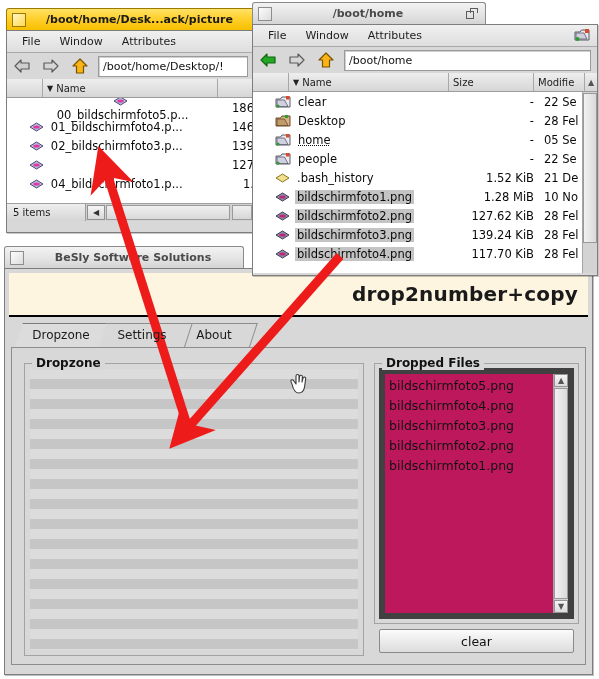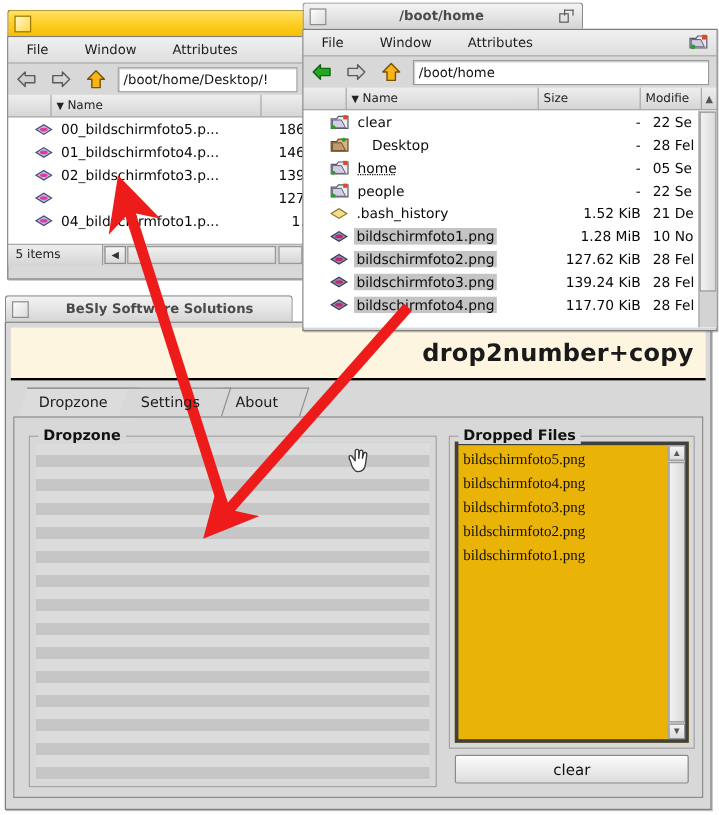--- a/index.html
+++ b/index.html
@@ -68,21 +68,21 @@
   .wbody {
     background: #d8d8d8;
     border: 1px solid #7d7d7d;
     box-sizing: border-box;
     box-shadow: 1px 1px 0 rgba(0,0,0,0.22);
   }
 
   .menubar {
     height: 21px;
     display: flex; align-items: center;
-    gap: 12px;
+    gap: 1px;
     background: linear-gradient(180deg,#f0f0f0,#dedede);
     border-bottom: 1px solid #aaa;
     padding-left: 6px;
     position: relative;
   }
   .menuitem {
     font-size: 11px; color: #1d1d1d;
     padding: 2px 9px;
   }
   .menuicon { position: absolute; right: 6px; top: 2px; }
@@ -229,25 +229,24 @@
     background:#dcdcdc;
     background-image: repeating-linear-gradient(
       180deg,
       #dcdcdc 0px, #dcdcdc 10px,
       #c6c6c6 10px, #c6c6c6 20px
     );
   }
 
   .listbox {
     position:absolute; left:4px; right:4px; top:4px; bottom:4px;
-    background:#eab308;
-    border:3px solid #404040;
+    background:#be185d;
+    border:6px solid #404040;
     box-sizing:border-box;
     overflow:hidden;
-    font-family:Liberation Serif, serif;
   }
   .listrow { font-size:12.5px; color:#111; height:20px; line-height:20px; padding-left:4px; white-space:nowrap;}
 
   .clearbtn {
     position:absolute;
     height:24px;
     border:1px solid #8a8a8a;
     border-radius:2px;
     background:linear-gradient(180deg,#fbfbfb 0%, #ededed 45%, #dcdcdc 100%);
     display:flex; align-items:center; justify-content:center;
@@ -342,20 +341,21 @@
 
       </div>
     </div>
   </div>
 
   <div class="win" id="picwin" style="left:6px; top:8px; width:249px; height:225px;">
 
     <div class="tabbar" style="width:249px;">
       <div class="wtab active" style="width:249px;">
         <span class="tabsquare"></span>
+        <span style="flex:1 1 auto; text-align:center;">/boot/home/Desk...ack/picture</span>
       </div>
     </div>
 
     <div class="wbody" style="width:249px; height:203px; position:relative;">
 
       <div class="menubar">
         <div class="menuitem">File</div>
         <div class="menuitem">Window</div>
         <div class="menuitem">Attributes</div>
       </div>
@@ -385,21 +385,21 @@
           <span class="sortcaret">▼</span>
           <span>Name</span>
         </div>
         <div class="colcell" style="flex:1 1 auto;"></div>
       </div>
 
       <div class="filelist" style="height:105px;">
 
         <div class="frow">
           <span style="width:22px;"></span>
-          <span class="fname" style="width:189px;">
+          <span class="fname" style="width:189px;flex-direction:column;">
             <span style="margin-right:5px;display:inline-flex;">
               <svg width="15" height="14" viewBox="0 0 15 14">
                 <path d="M1 7 L7.5 3 L14 7 L7.5 11 Z" fill="#b9b9e8" stroke="#4a4a70" stroke-width="1"></path>
                 <ellipse cx="7.5" cy="7" rx="3.2" ry="1.5" fill="#e0399a"></ellipse>
               </svg>
             </span>
             <span class="lbl">00_bildschirmfoto5.p...</span>
           </span>
           <span class="fsize" style="width:38px;">186</span>
         </div>
@@ -548,21 +548,21 @@
               </svg>
             </span>
             <span class="lbl">clear</span>
           </span>
           <span class="fsize" style="width:85px; padding-right:6px;">-</span>
           <span class="fmod" style="width:50px; padding-left:4px;">22 Se</span>
         </div>
 
         <div class="frow">
           <span style="width:22px;"></span>
-          <span class="fname" style="width:174px;gap:12px;">
+          <span class="fname" style="width:174px;">
             <span style="margin-right:5px;display:inline-flex;">
               <svg width="16" height="14" viewBox="0 0 16 14">
                 <path d="M1 4 L5.5 4 L7 2 L15 2 L15 12 L1 12 Z" fill="#d9b184" stroke="#6a4a28" stroke-width="1"></path>
                 <path d="M2 5 L9.5 5 L13 11.5 L2 11.5 Z" fill="#c09a6b" stroke="#6a4a28" stroke-width="0.8"></path>
                 <circle cx="11.5" cy="2.5" r="1.8" fill="#2a9d2a"></circle>
               </svg>
             </span>
             <span class="lbl">Desktop</span>
           </span>
           <span class="fsize" style="width:85px; padding-right:6px;">-</span>

